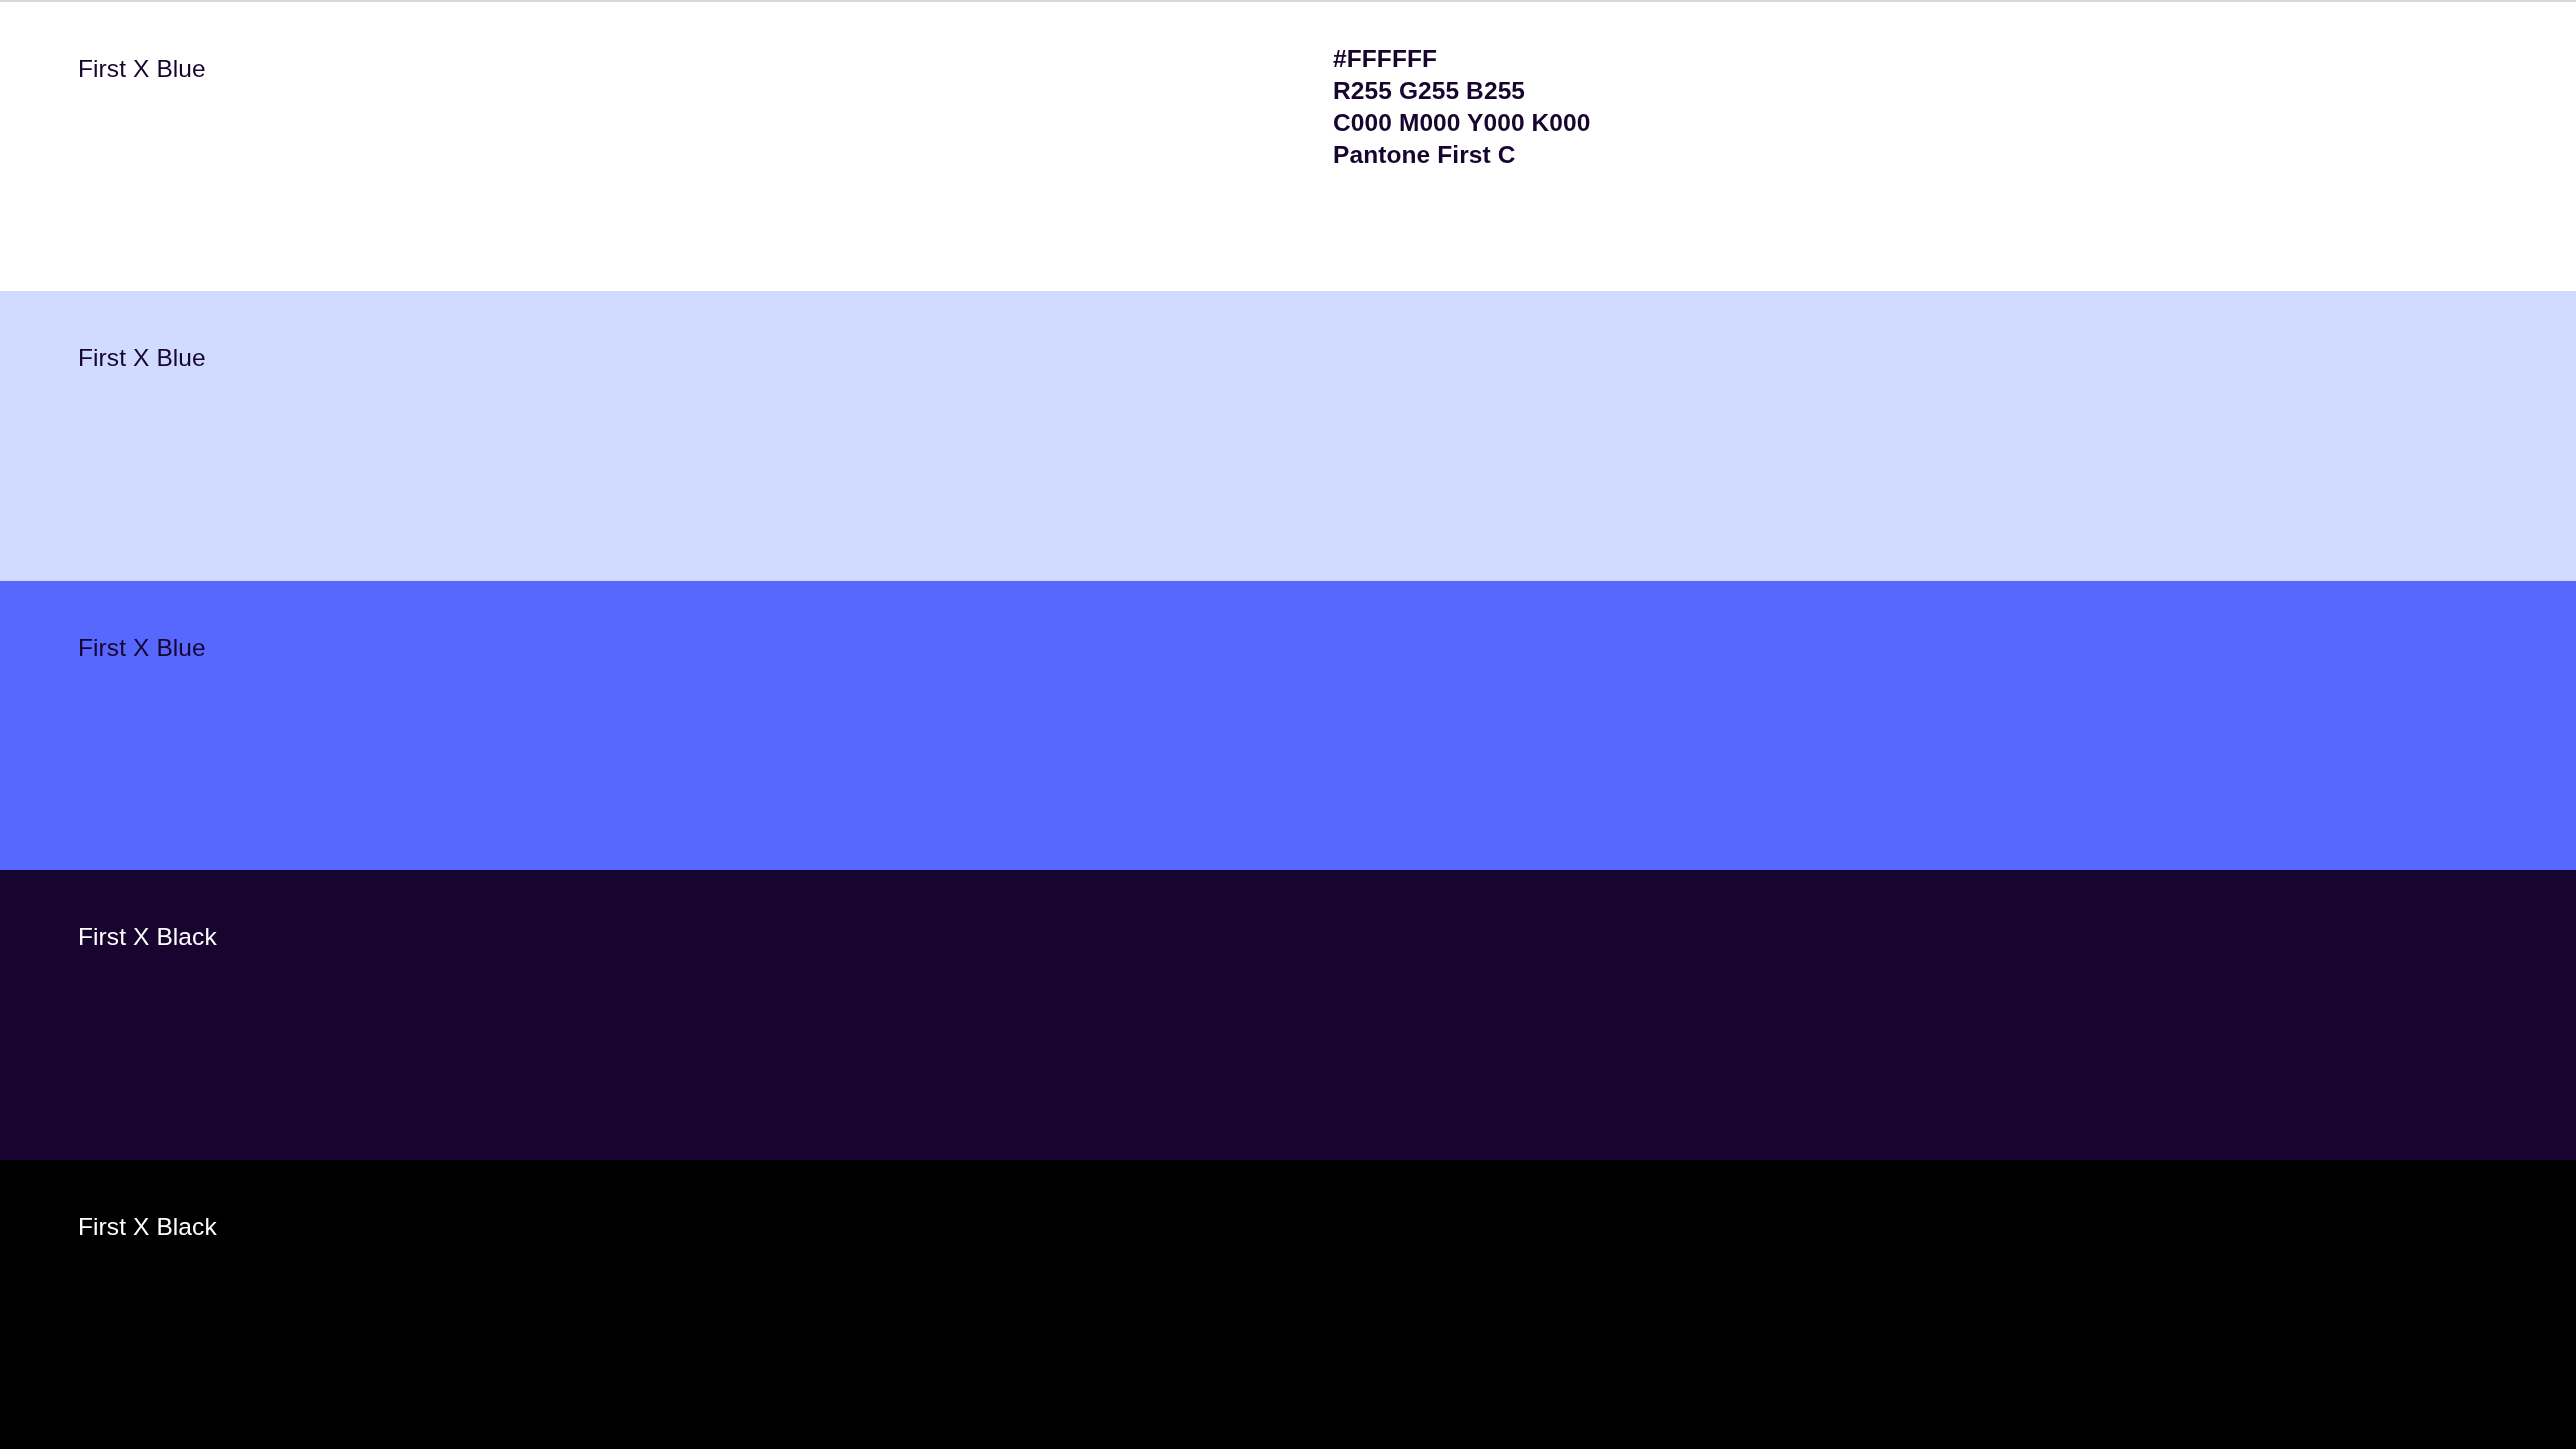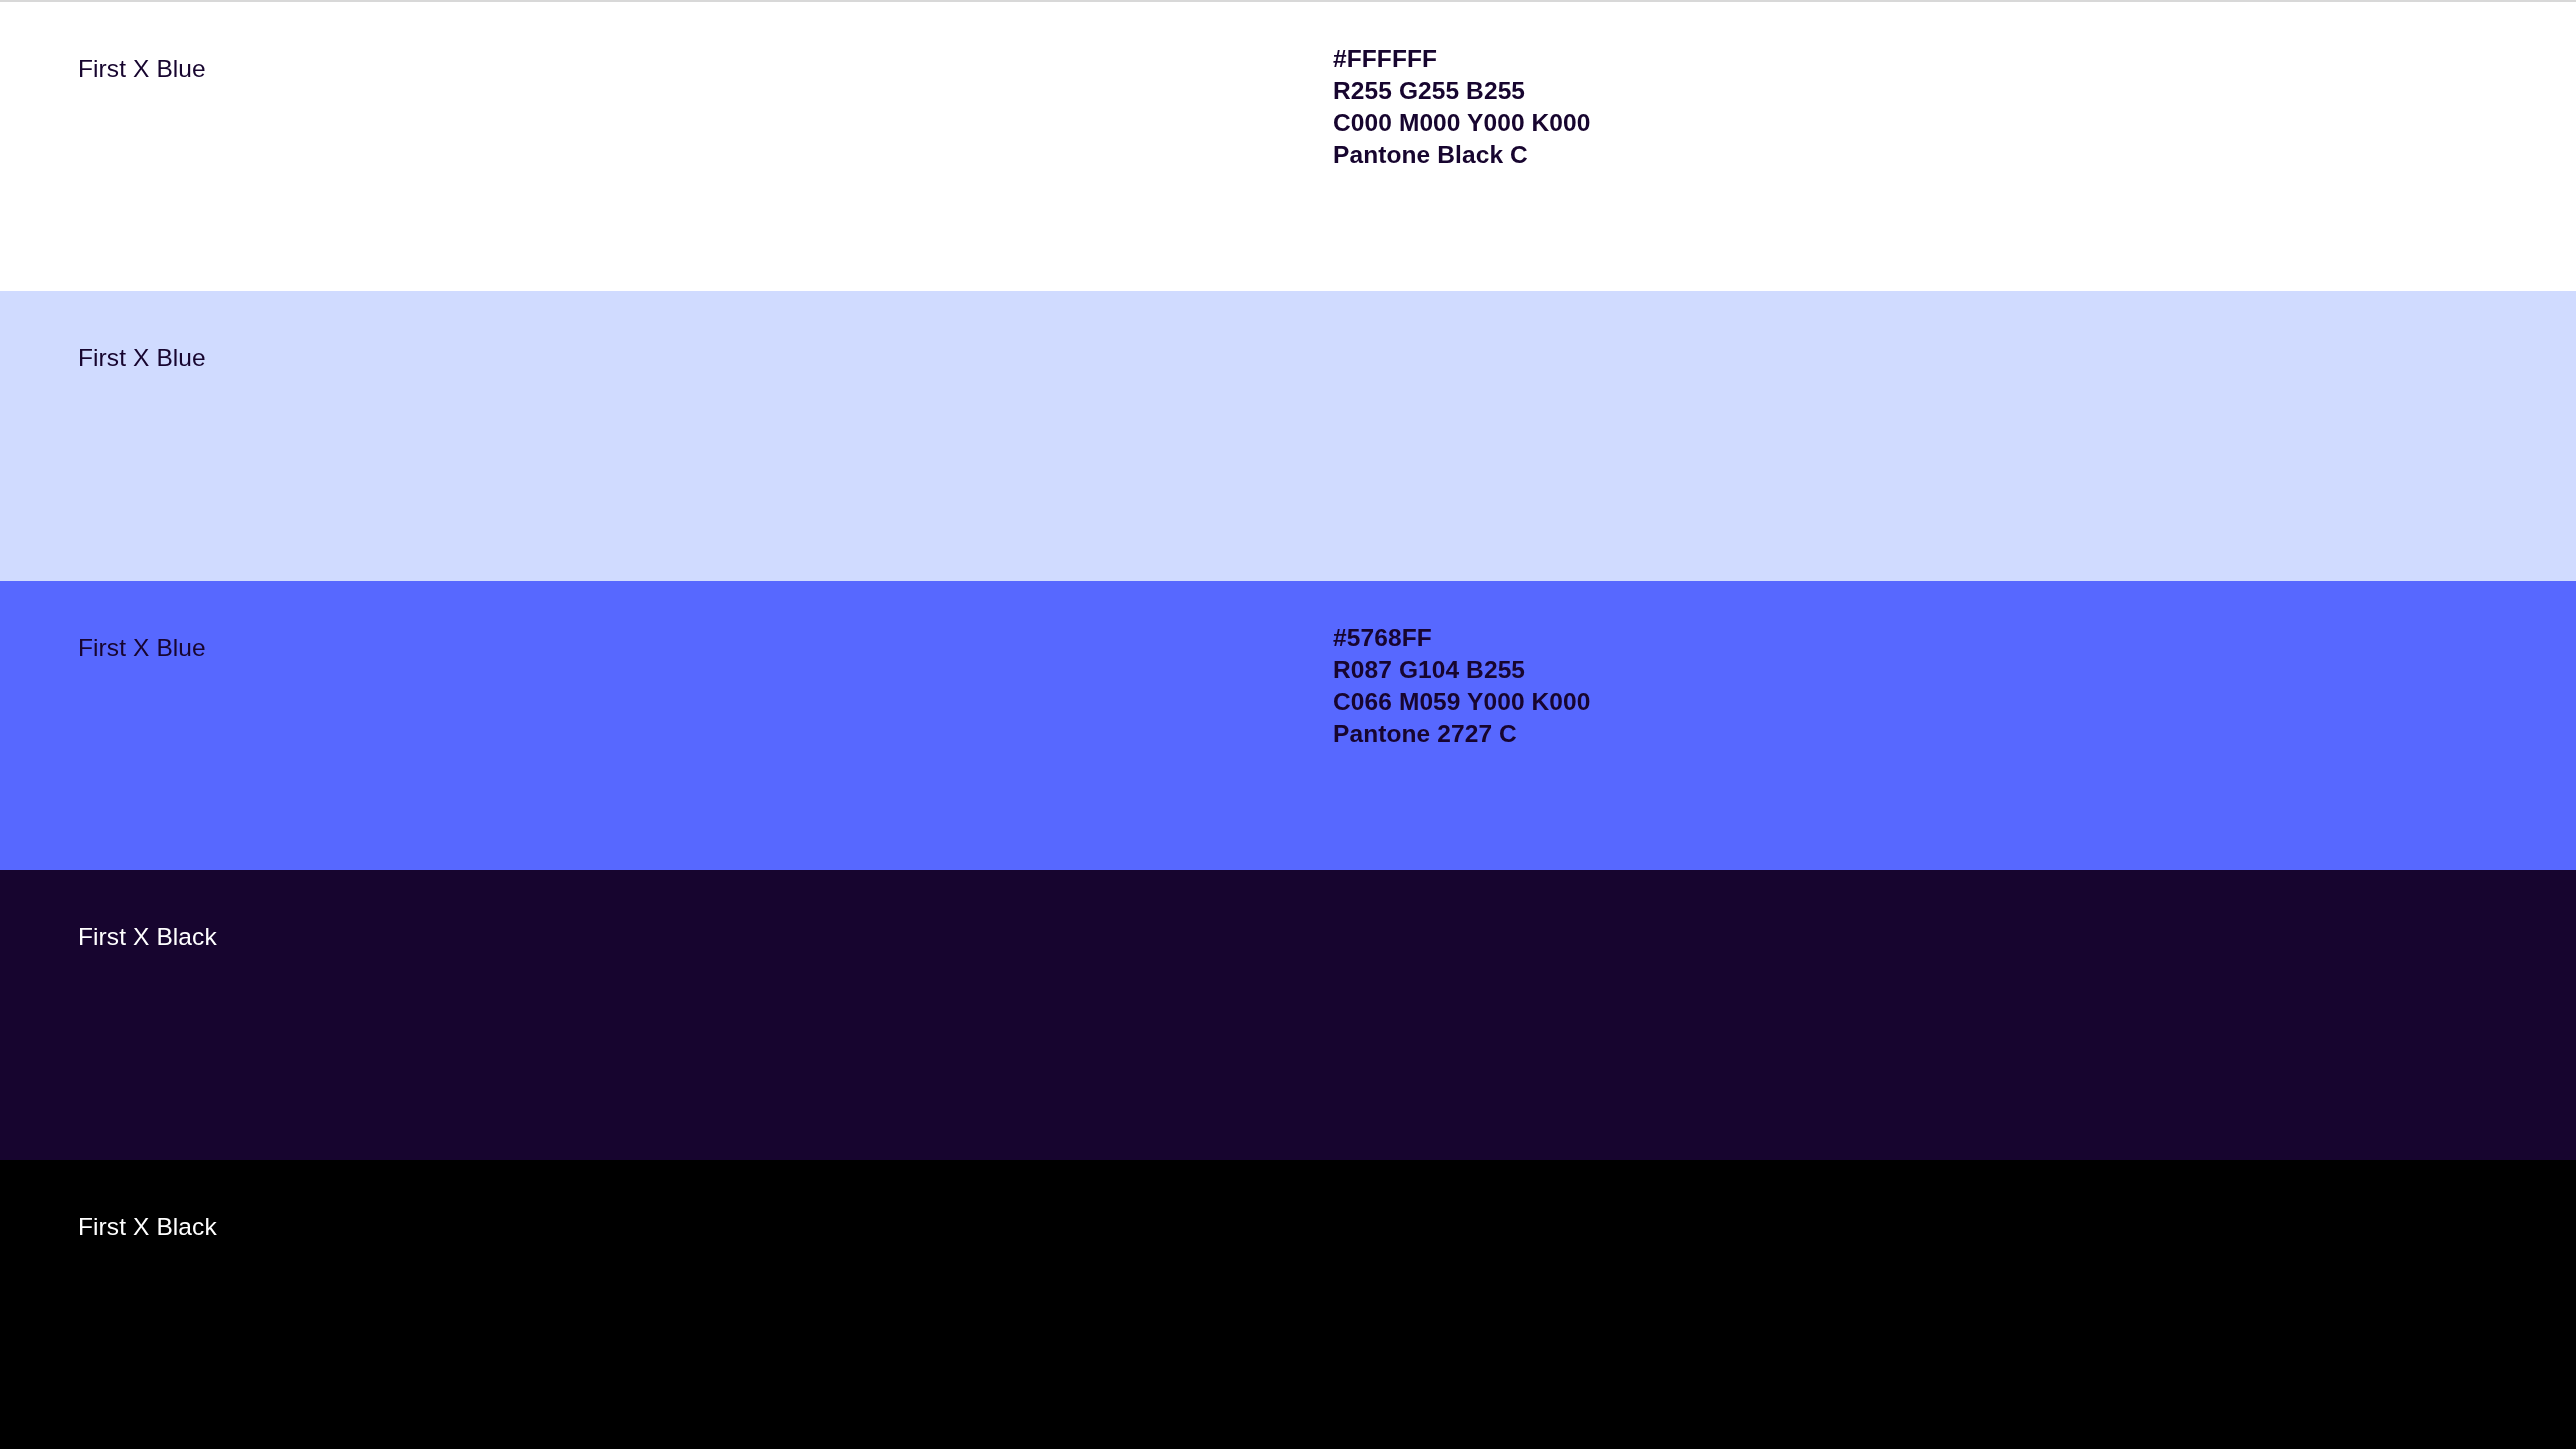--- a/index.html
+++ b/index.html
@@ -64,36 +64,30 @@
 <body style="background: rgb(255, 255, 255);">
 
 <div id="palette" style="border-top-color: rgb(216, 216, 216);">
 
   <section class="swatch-row" style="background: rgb(255, 255, 255); color: rgb(23, 5, 47);">
     <div class="swatch-label">First X Blue</div>
     <div class="swatch-spec">
       <span class="spec-line">#FFFFFF</span>
       <span class="spec-line">R255 G255 B255</span>
       <span class="spec-line">C000 M000 Y000 K000</span>
-      <span class="spec-line">Pantone Black C</span>
+      <span class="spec-line">Pantone First C</span>
     </div>
   </section>
 
   <section class="swatch-row" style="background: rgb(208, 219, 255); color: rgb(23, 5, 47);">
     <div class="swatch-label">First X Blue</div>
   </section>
 
   <section class="swatch-row" style="background: rgb(87, 104, 255); color: rgb(23, 5, 47);">
     <div class="swatch-label">First X Blue</div>
-    <div class="swatch-spec">
-      <span class="spec-line">#5768FF</span>
-      <span class="spec-line">R087 G104 B255</span>
-      <span class="spec-line">C066 M059 Y000 K000</span>
-      <span class="spec-line">Pantone 2727 C</span>
-    </div>
   </section>
 
   <section class="swatch-row" style="background: rgb(23, 5, 47); color: rgb(255, 255, 255);">
     <div class="swatch-label">First X Black</div>
   </section>
 
   <section class="swatch-row" style="background: rgb(0, 0, 0); color: rgb(255, 255, 255);">
     <div class="swatch-label">First X Black</div>
   </section>
 

